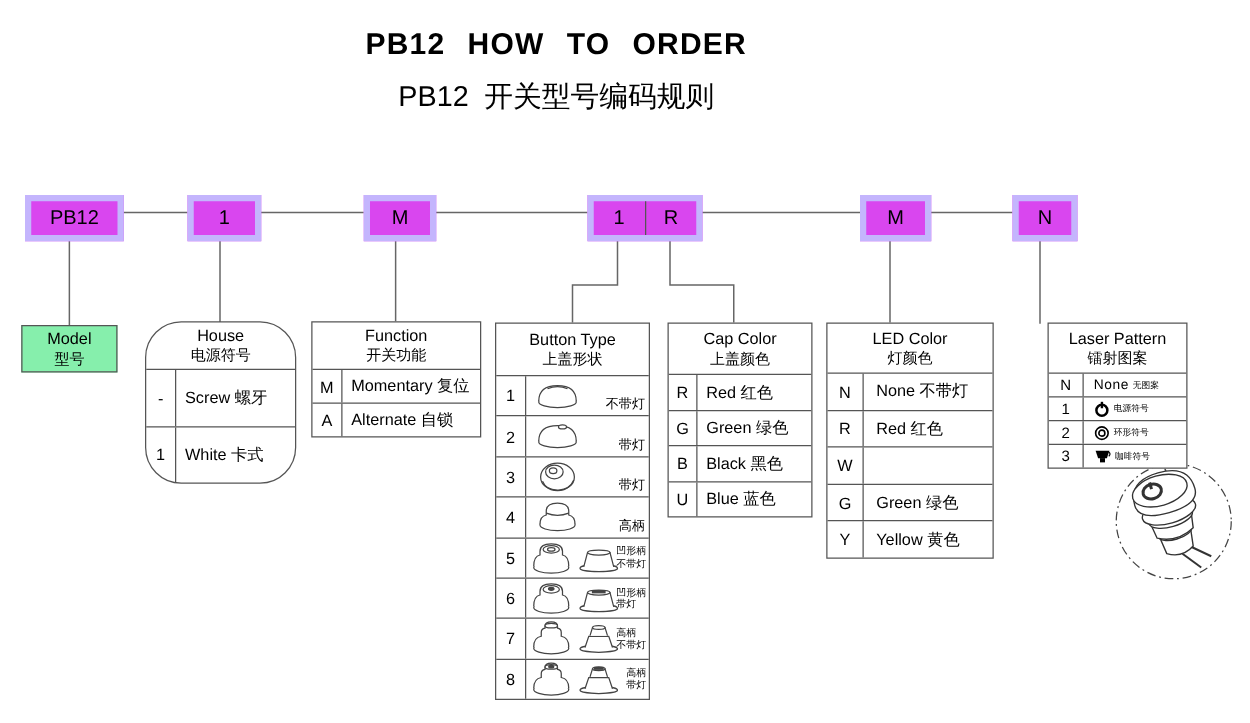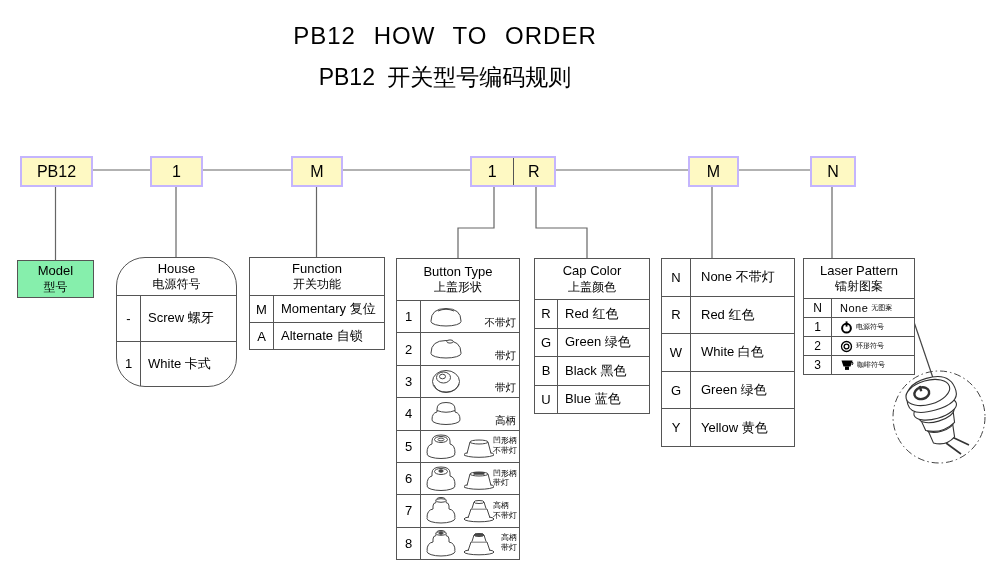--- a/index.html
+++ b/index.html
@@ -3,26 +3,26 @@
 <meta charset="utf-8">
 <style>
   html,body{margin:0;padding:0;background:#fff;}
   #stage{
     position:relative;width:1000px;height:578px;background:#fff;
     font-family:"Liberation Sans",sans-serif;color:#000;overflow:hidden;
   }
   #wires{position:absolute;left:0;top:0;width:1000px;height:578px;}
 
   .title1{position:absolute;left:0;top:22px;width:890px;text-align:center;
-    font-size:24px;font-weight:normal;word-spacing:10px;letter-spacing:1px;}
+    font-size:24px;font-weight:bold;word-spacing:10px;letter-spacing:1px;}
   .title2{position:absolute;left:0;top:62px;width:890px;text-align:center;
     font-size:23px;font-weight:normal;word-spacing:6px;}
 
-  .codebox{position:absolute;top:156px;height:27px;border:2px solid #c4b5fd;
-    background:#fef9c3;display:flex;align-items:center;justify-content:center;
+  .codebox{position:absolute;top:156px;height:27px;border:5px solid #c4b5fd;
+    background:#d946ef;display:flex;align-items:center;justify-content:center;
     font-size:16px;}
   .codebox .cell{flex:1;height:100%;display:flex;align-items:center;justify-content:center;}
   .codebox .cell.divl{border-left:1px solid #555;}
 
   .tbl{position:absolute;border:1px solid #555;background:#fff;display:flex;flex-direction:column;box-sizing:border-box;}
   .thead{border-bottom:1px solid #555;display:flex;flex-direction:column;
     align-items:center;justify-content:center;line-height:1.25;}
   .t-en{font-size:13px;}
   .t-zh{font-size:12px;}
   .trow{display:flex;align-items:stretch;border-bottom:1px solid #555;flex:1;}
@@ -314,43 +314,46 @@
       <span class="key" style="width:22px;">B</span>
       <span class="val">Black 黑色</span>
     </div>
     <div class="trow">
       <span class="key" style="width:22px;">U</span>
       <span class="val">Blue 蓝色</span>
     </div>
   </div>
 
   <div class="tbl" style="left:661px;top:258px;width:134px;height:189px;">
+    <div class="thead" style="height:39px;flex:none;">
+      <span class="t-en">LED Color</span>
+      <span class="t-zh">灯颜色</span>
+    </div>
     <div class="trow">
       <span class="key" style="width:28px;">N</span>
       <span class="val" style="padding-left:10px;">None 不带灯</span>
     </div>
     <div class="trow">
       <span class="key" style="width:28px;">R</span>
       <span class="val" style="padding-left:10px;">Red  红色</span>
     </div>
     <div class="trow">
       <span class="key" style="width:28px;">W</span>
-      <span class="val" style="padding-left:10px;">White 白色</span>
     </div>
     <div class="trow">
       <span class="key" style="width:28px;">G</span>
       <span class="val" style="padding-left:10px;">Green 绿色</span>
     </div>
     <div class="trow">
       <span class="key" style="width:28px;">Y</span>
       <span class="val" style="padding-left:10px;">Yellow 黄色</span>
     </div>
   </div>
 
-  <div class="tbl" style="left:803px;top:258px;width:112px;height:117px;">
+  <div class="tbl" style="left:838px;top:258px;width:112px;height:117px;">
     <div class="thead" style="height:39px;flex:none;">
       <span class="t-en">Laser Pattern</span>
       <span class="t-zh">镭射图案</span>
     </div>
     <div class="trow">
       <span class="key" style="width:27px;font-size:12px;">N</span>
       <span class="lz-val">
         <span class="lz-name">None</span>
         <span class="lz-sub">无图案</span>
       </span>

